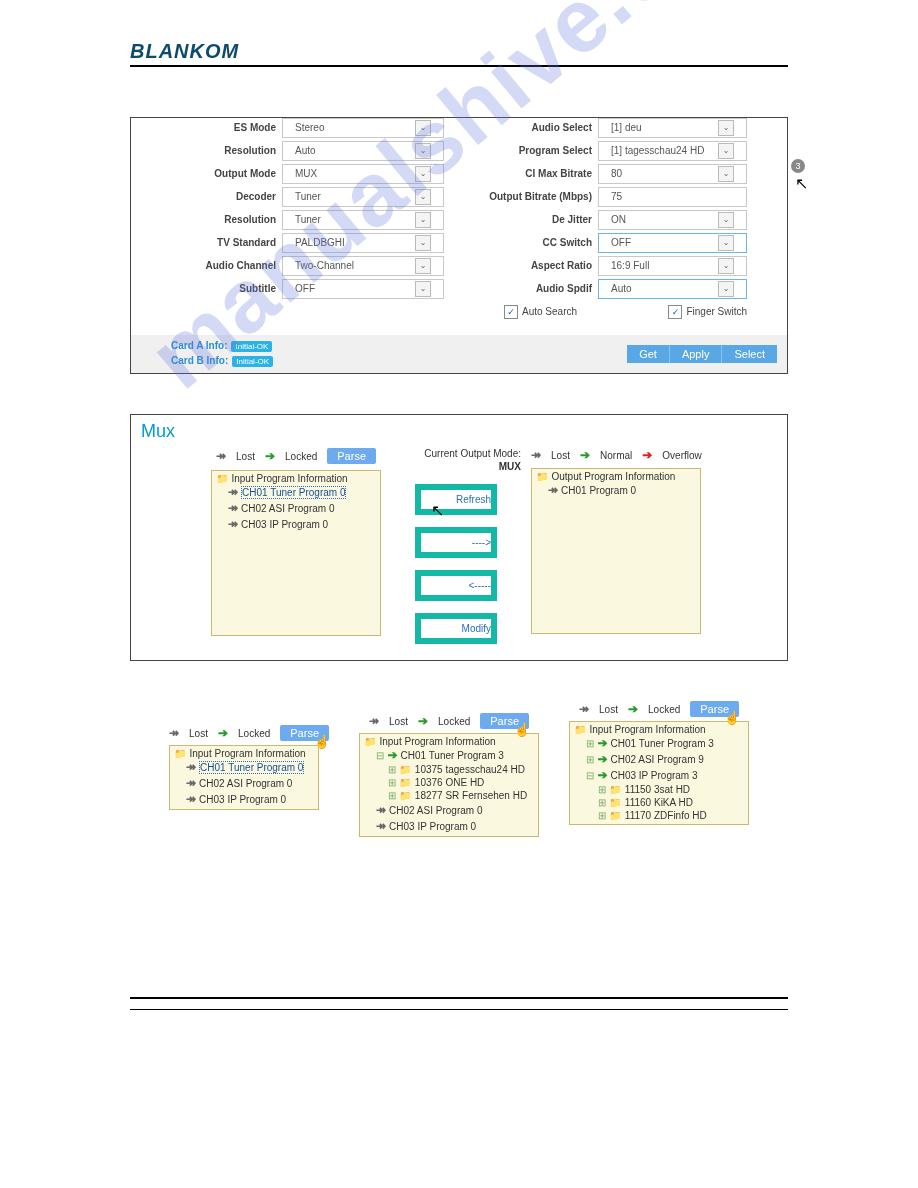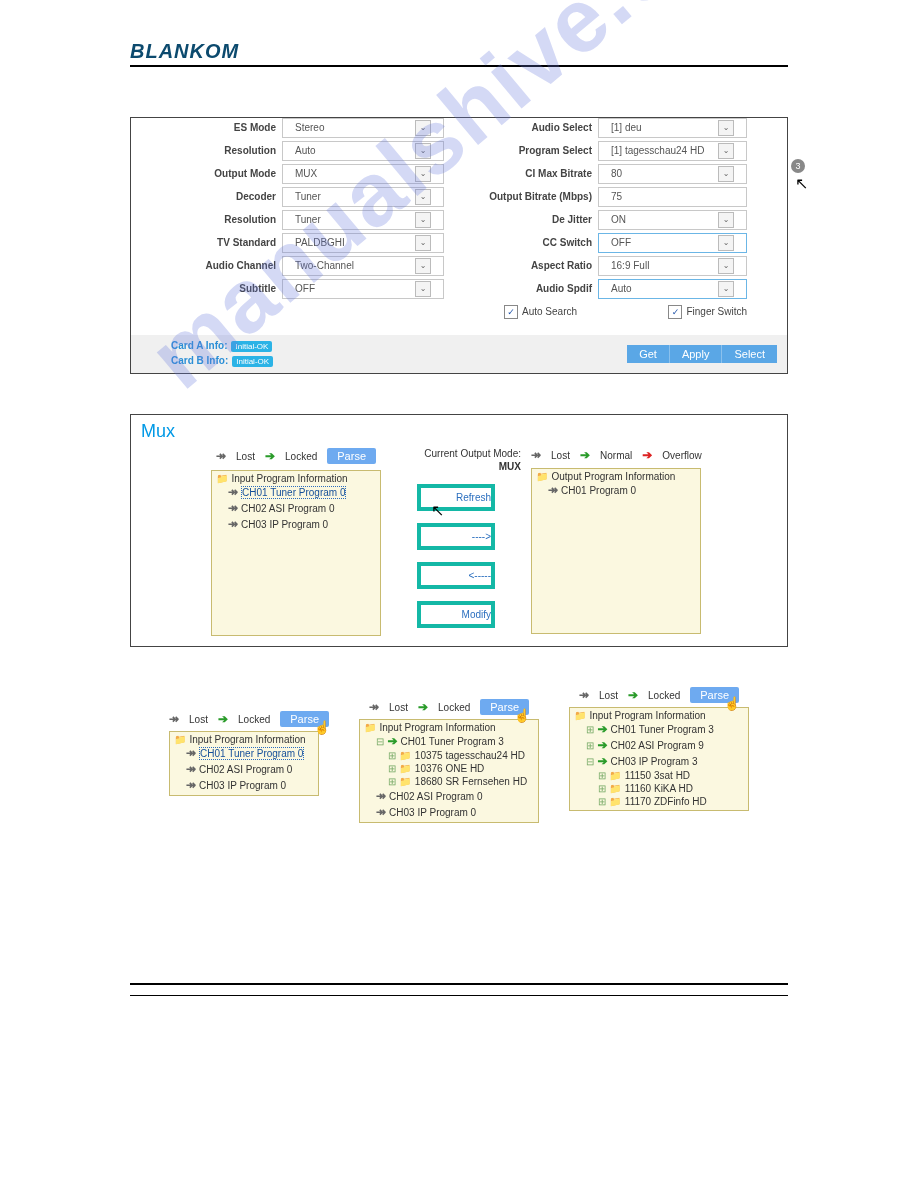--- a/index.html
+++ b/index.html
@@ -126,21 +126,21 @@
   .tree { background:#fbf8e0; border:1px solid #c8bb70; width:160px; min-height:160px; font-size:10px; padding:2px 4px;}
   .tree.wide{width:170px;}
   .tree-title{display:flex;align-items:center;gap:3px;}
   .folder{color:#caa038;}
   .tree-item{padding:1px 0 1px 12px; display:flex; align-items:center; gap:3px;}
   .tree-sub{padding-left:24px;}
   .sel{border:1px dotted #2a6cc0; color:#154f99;}
   .center-col{ text-align:right; font-size:10px;}
   .mux-mode-label{margin-bottom:2px;}
   .mux-mode{font-weight:bold; margin-bottom:6px;}
-  .act-btn{border:4px solid #14b8a6; color:#2b6fbf; background:#fff; width:70px; padding:4px 0; margin:6px auto; display:block; font-size:10px; cursor:pointer;}
+  .act-btn{border:6px solid #14b8a6; color:#2b6fbf; background:#fff; width:70px; padding:4px 0; margin:6px auto; display:block; font-size:10px; cursor:pointer;}
 
   
   .trees-row{ display:flex; gap:30px; align-items:flex-start; justify-content:center; margin-top:40px;}
   .mini { font-size:10px;}
   .mini .legend-row{margin-bottom:4px;}
   .mini .tree{min-height:auto;}
   .expand{color:#7a6;}
   .hand-cursor{position:relative;}
   .hand-cursor::after{content:"☝"; position:absolute; right:-2px; bottom:-8px; font-size:13px; color:#000;}
 
@@ -435,21 +435,21 @@
             <span>10375 tagesschau24 HD</span>
           </div>
         <div class="tree-item tree-sub">
             <span class="expand">⊞</span>
             <span class="folder">📁</span>
             <span>10376 ONE HD</span>
           </div>
         <div class="tree-item tree-sub">
             <span class="expand">⊞</span>
             <span class="folder">📁</span>
-            <span>18680 SR Fernsehen HD</span>
+            <span>18277 SR Fernsehen HD</span>
           </div>
         <div class="tree-item">
             <span class="arrow lost">↠</span>
             <span>CH02 ASI Program 0</span>
           </div>
         <div class="tree-item">
             <span class="arrow lost">↠</span>
             <span>CH03 IP Program 0</span>
           </div>
       </div>

